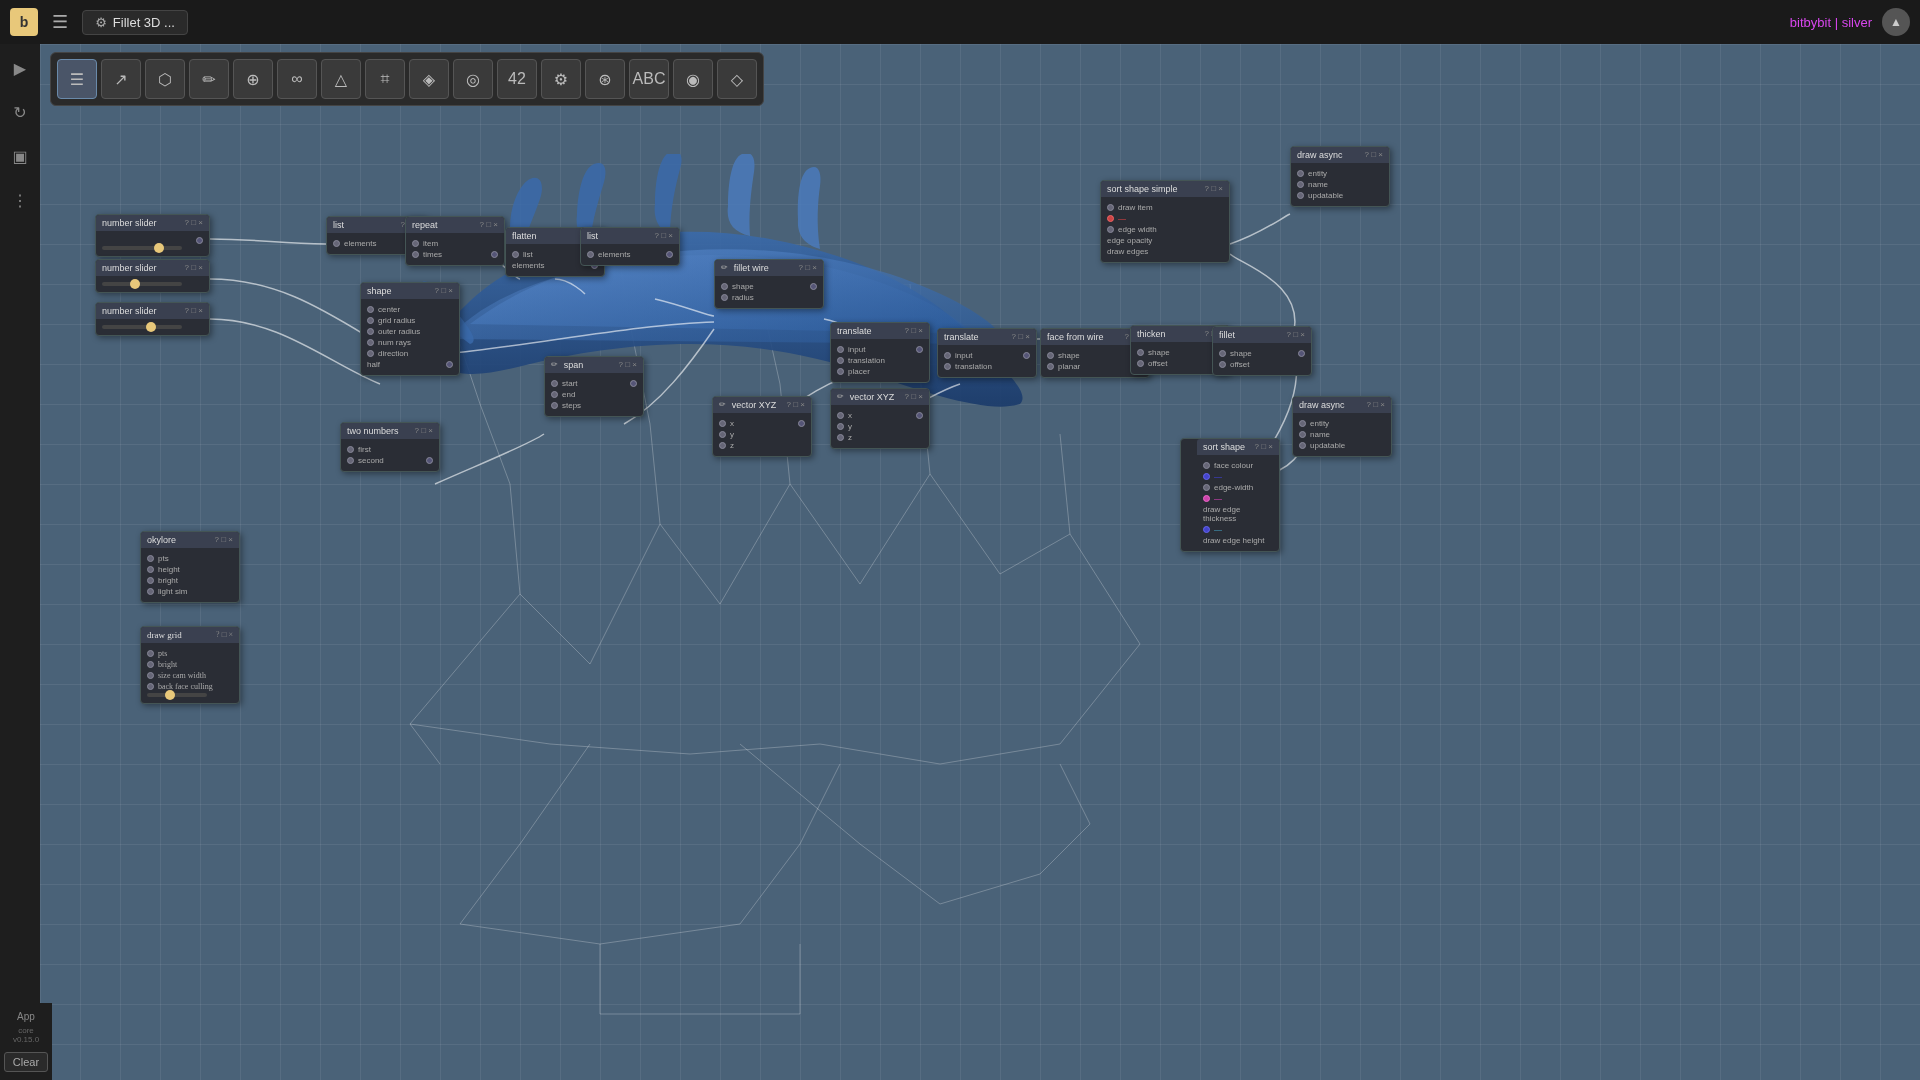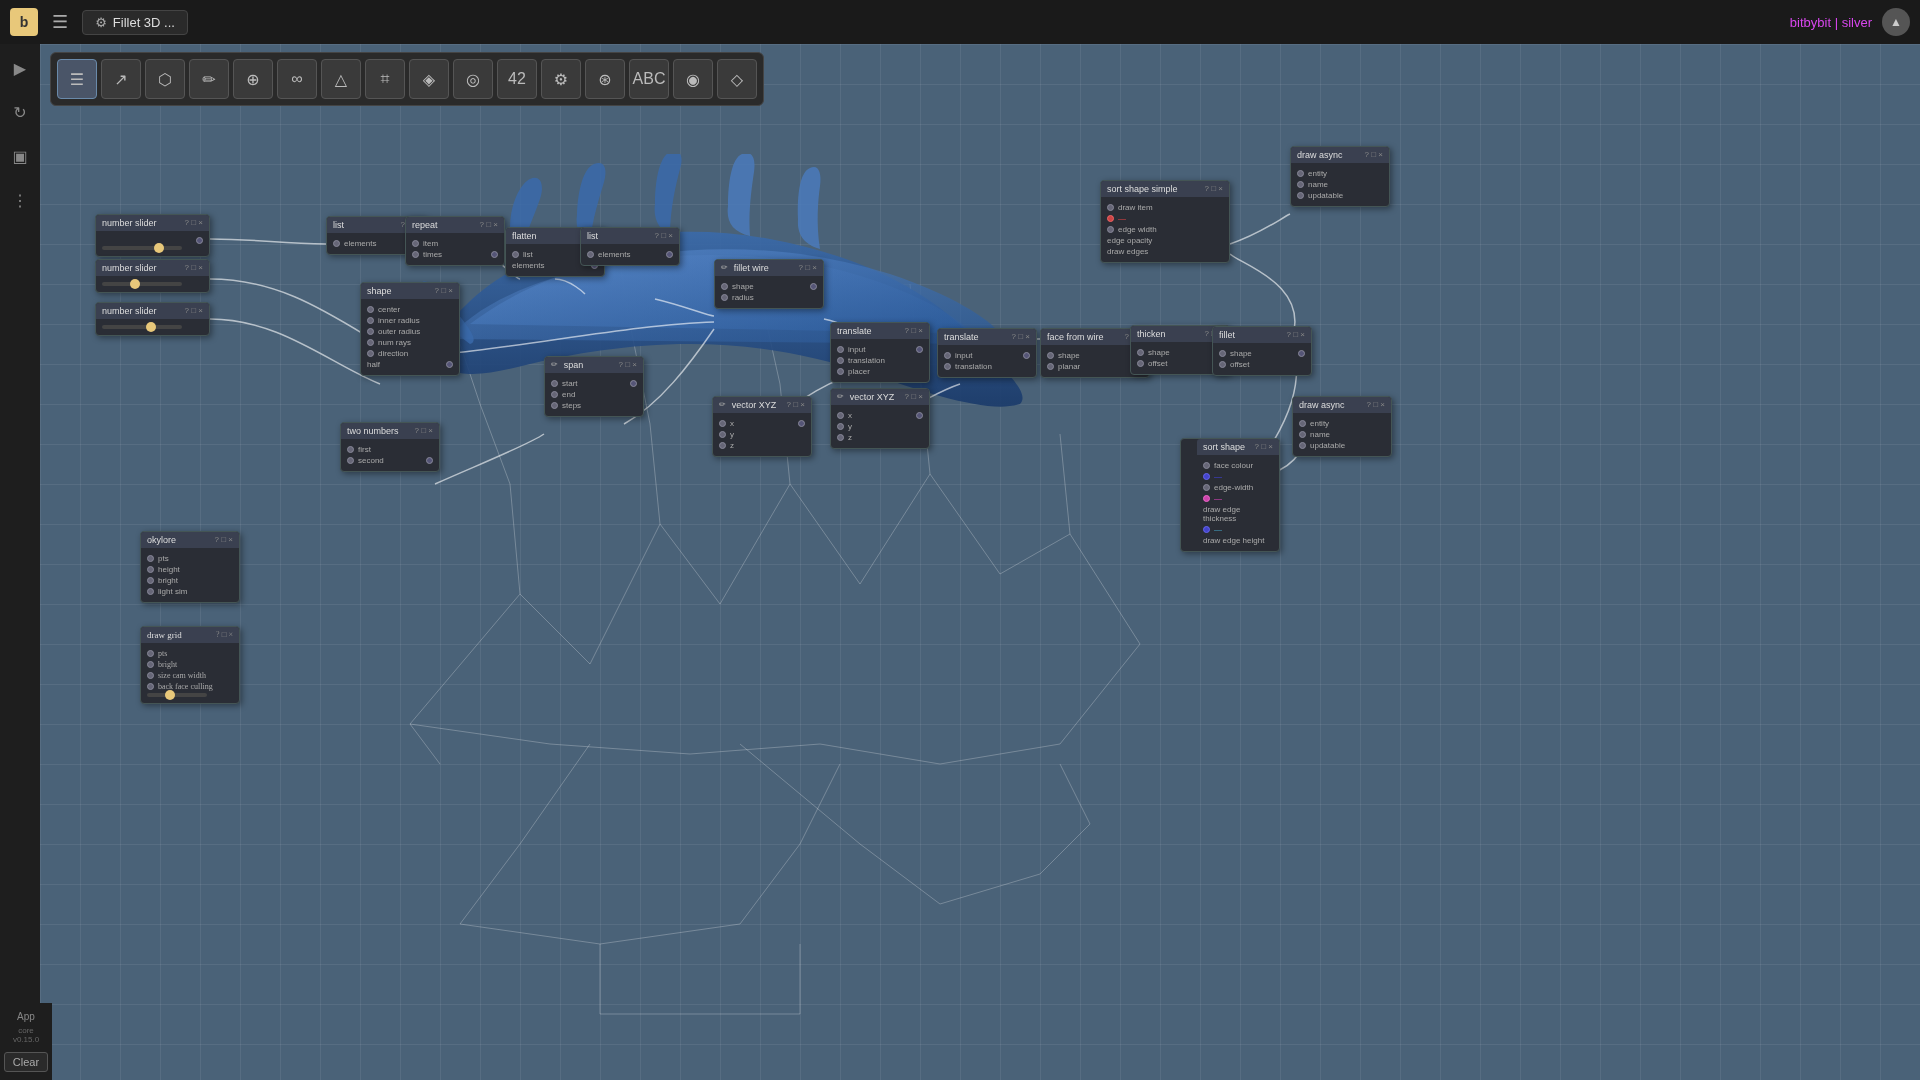--- a/index.html
+++ b/index.html
@@ -450,21 +450,21 @@
       <span class="node-title">shape</span>
       <span class="node-icons">? □ ×</span>
     </div>
     <div class="node-body">
       <div class="node-row">
           <div class="node-port"></div>
           <span class="node-label">center</span>
         </div>
       <div class="node-row">
           <div class="node-port"></div>
-          <span class="node-label">inner radius</span>
+          <span class="node-label">grid radius</span>
         </div>
       <div class="node-row">
           <div class="node-port"></div>
           <span class="node-label">outer radius</span>
         </div>
       <div class="node-row">
           <div class="node-port"></div>
           <span class="node-label">num rays</span>
         </div>
       <div class="node-row">

